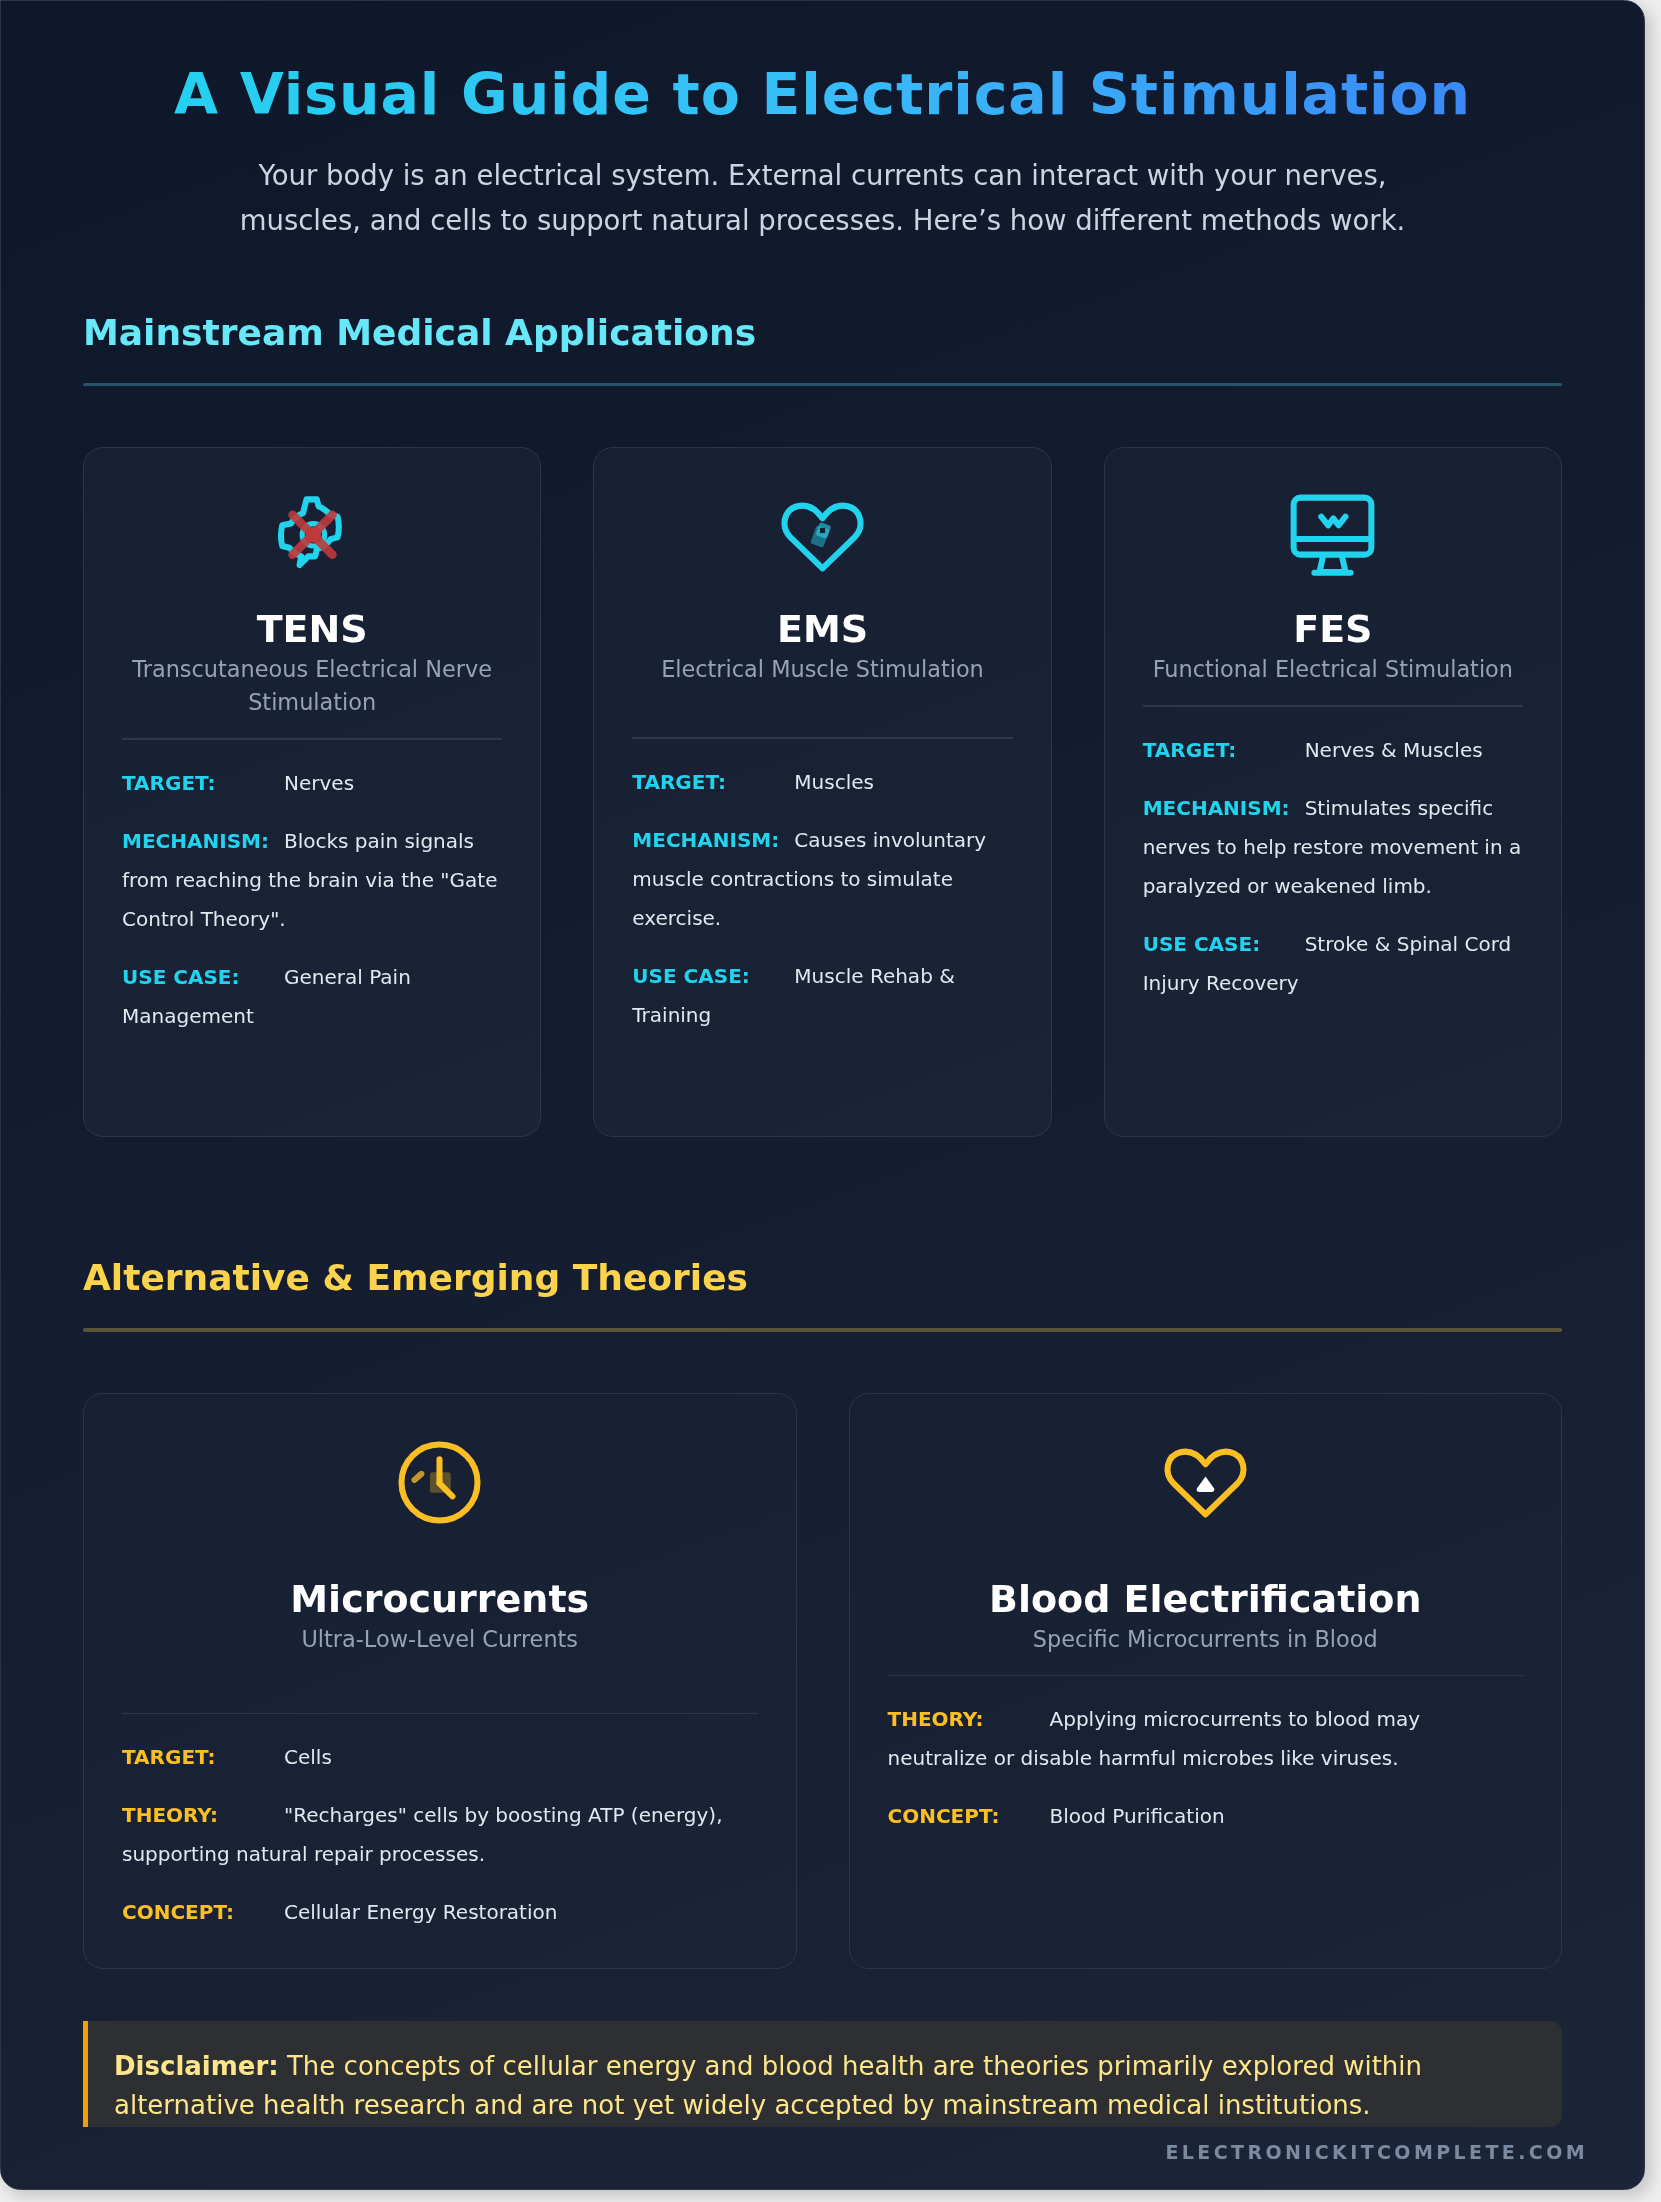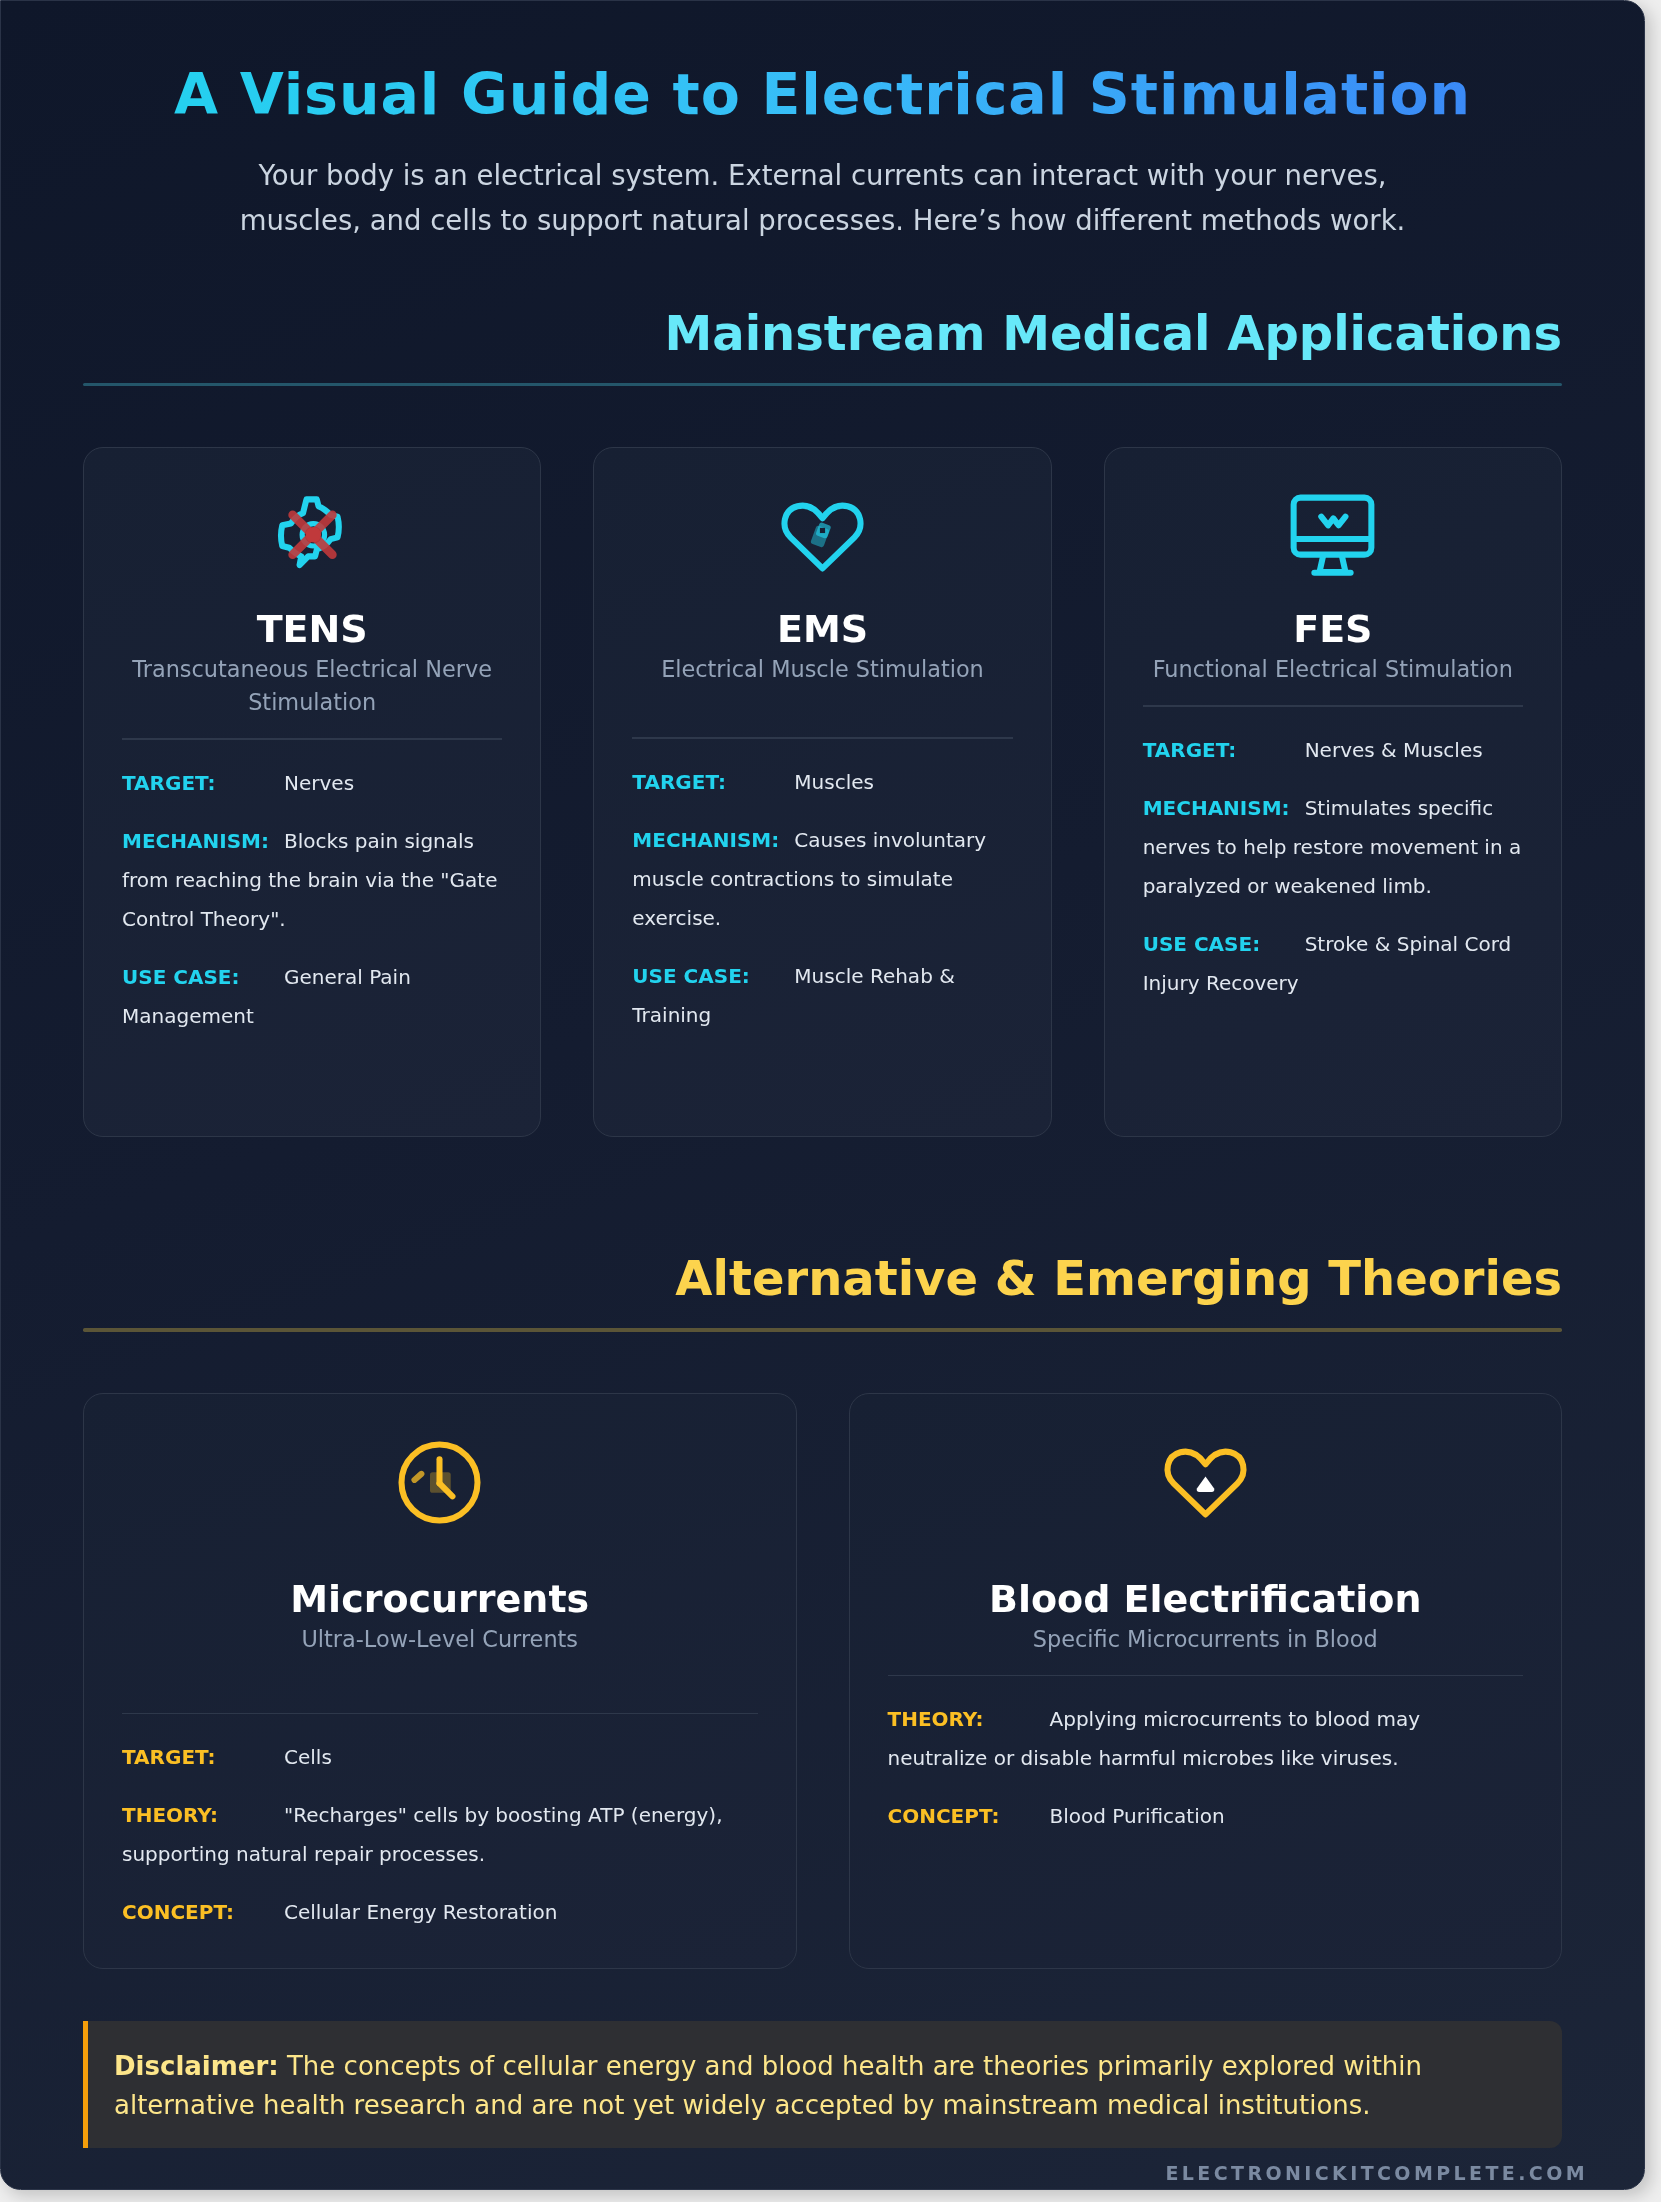--- a/index.html
+++ b/index.html
@@ -33,23 +33,23 @@
     }
     .intro {
       margin: 24px auto 0 auto;
       width: 1291px;
       text-align: center;
       color: #cbd5e1;
       font-size: 27.5px;
       line-height: 45px;
     }
     .section-title {
-      text-align: right;
-      font-weight: bold;
-      font-size: 48px;
+      text-align: left;
+      font-weight: bold;
+      font-size: 36px;
       line-height: 52px;
       margin: 0;
     }
     .section-title.medical { color: #67e8f9; margin-top: 64px; }
     .section-title.alt { color: #fcd34d; margin-top: 0; }
     .section-rule {
       height: 3.4px;
       margin-top: 24px;
       border-radius: 1.7px;
     }
@@ -126,21 +126,21 @@
 
     .disclaimer {
       margin-top: 52px;
       background: #2e2f33;
       border-left: 5.2px solid #f59e0b;
       border-radius: 0 12px 12px 0;
       padding: 26px 26px 26px 26px;
       color: #fde68a;
       font-size: 26px;
       line-height: 39px;
-      height: 127px;
+      height: 106px;
       box-sizing: border-box;
     }
     .disclaimer b { color: #fde68a; }
     .footer {
       text-align: right;
       margin-top: 13.8px;
       margin-right: -26px;
       color: #7b8aa1;
       font-weight: bold;
       font-size: 19px;

